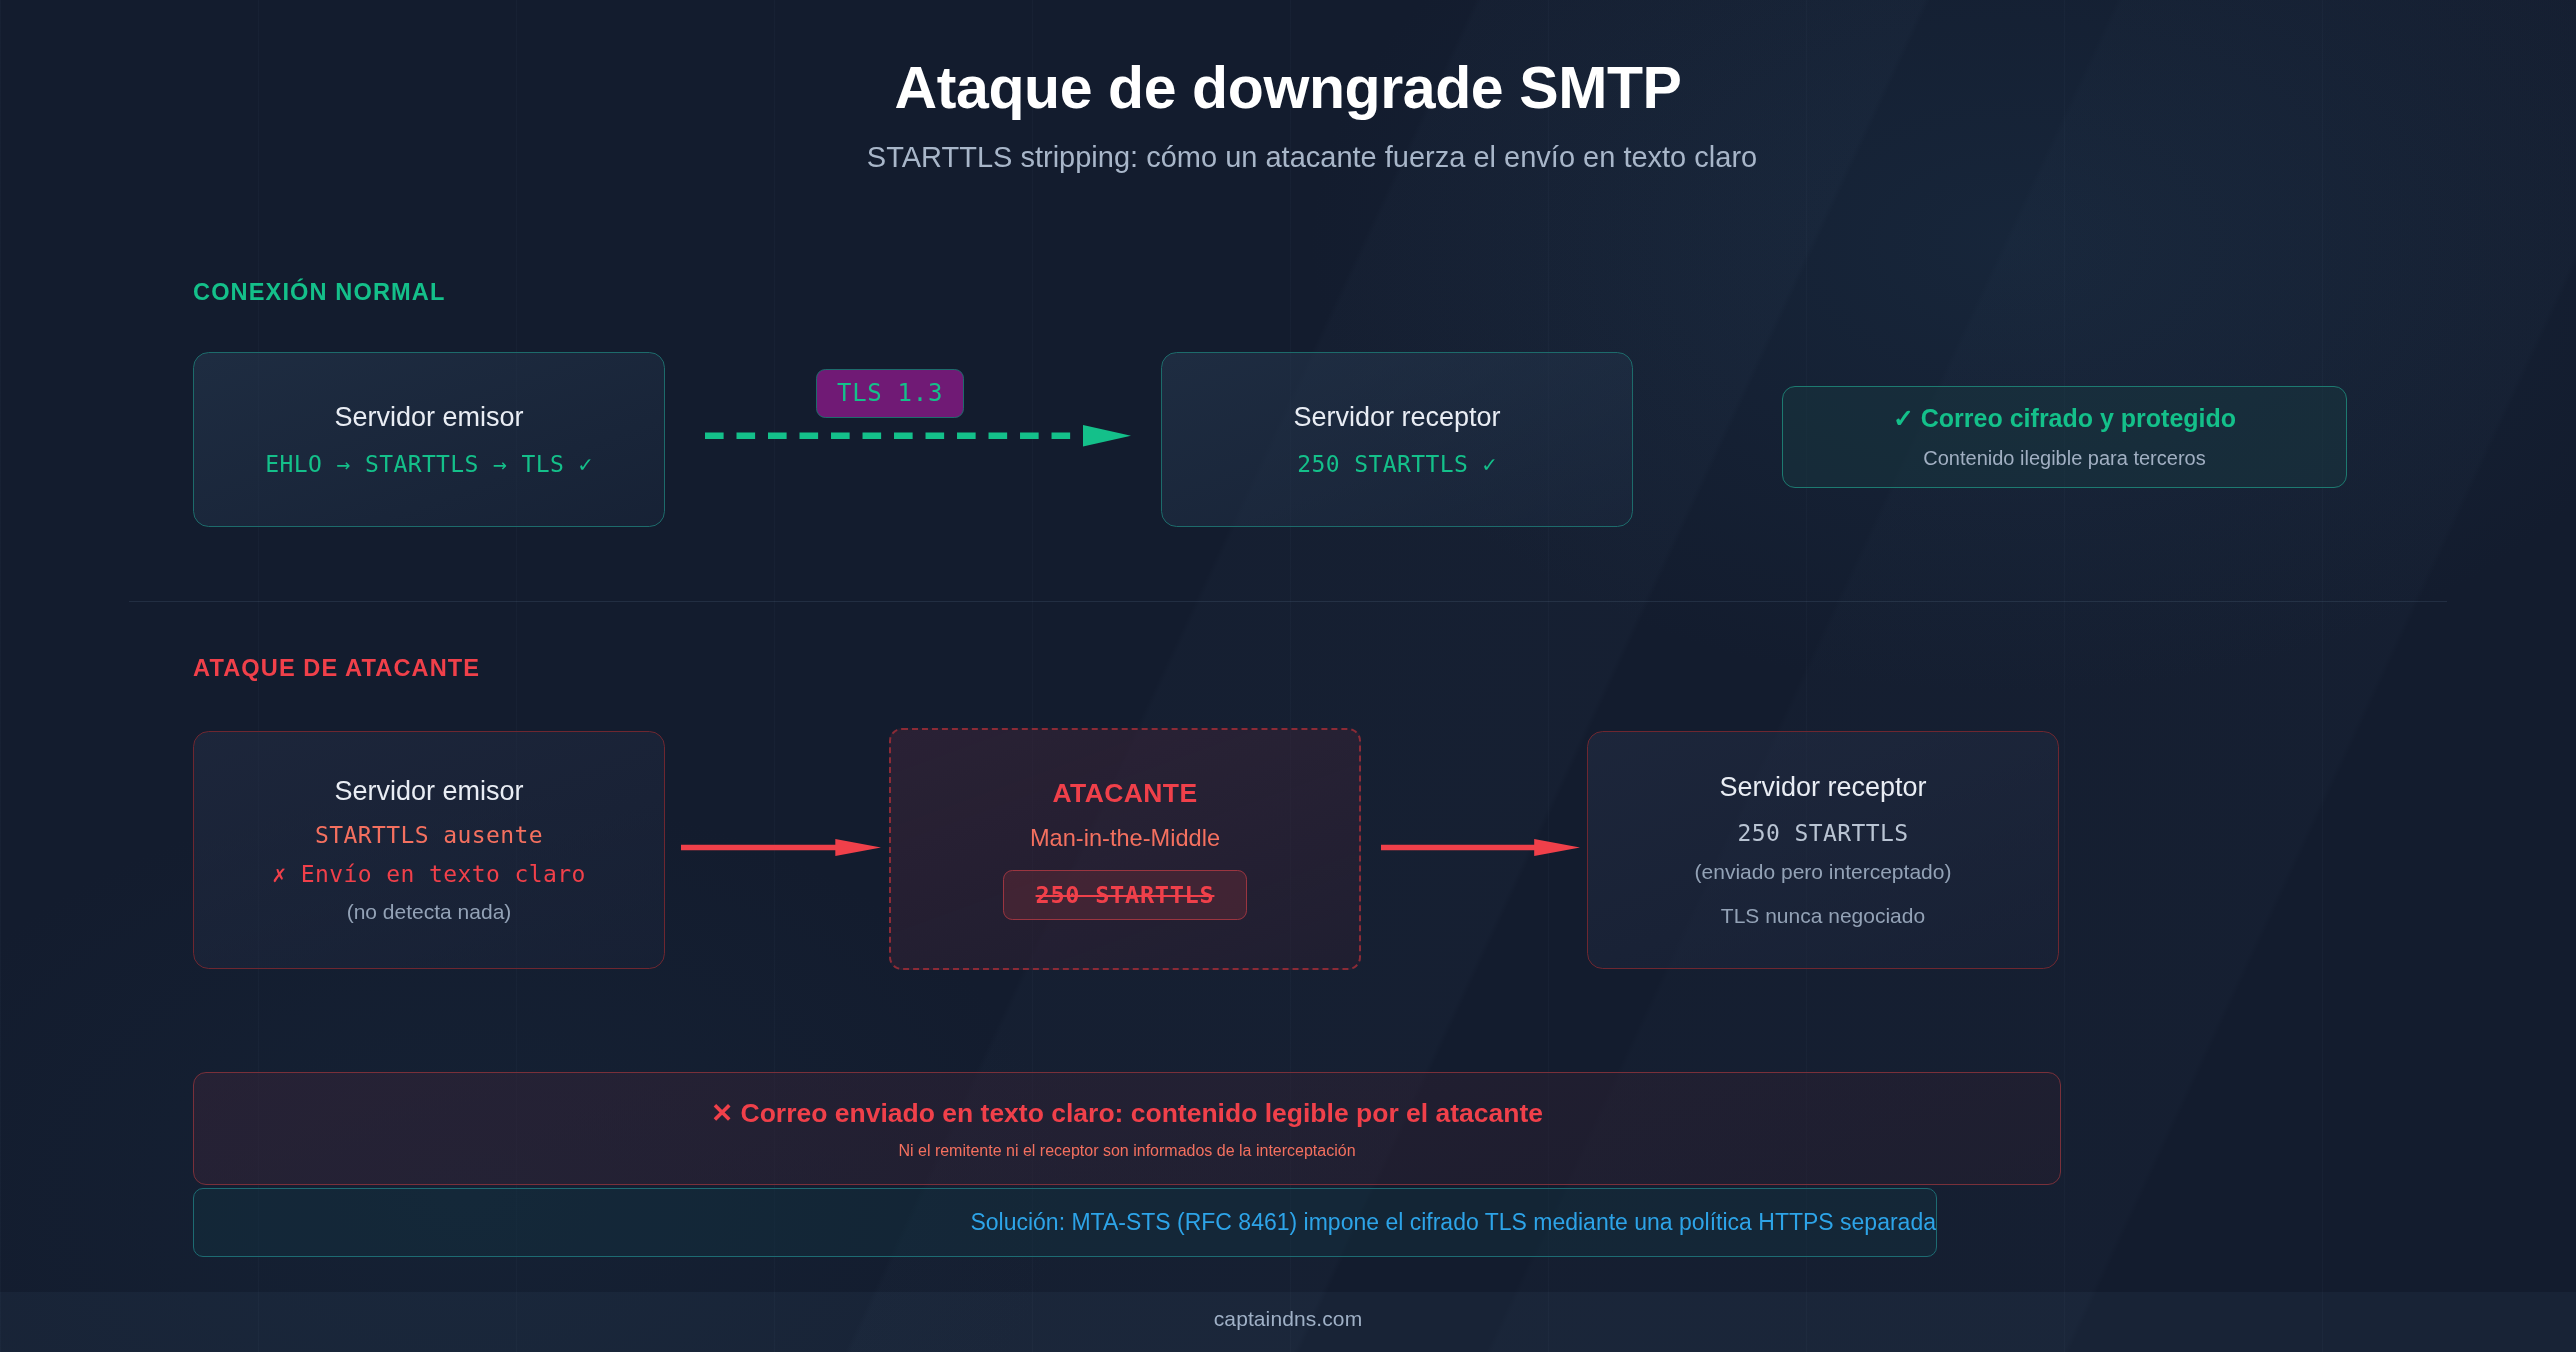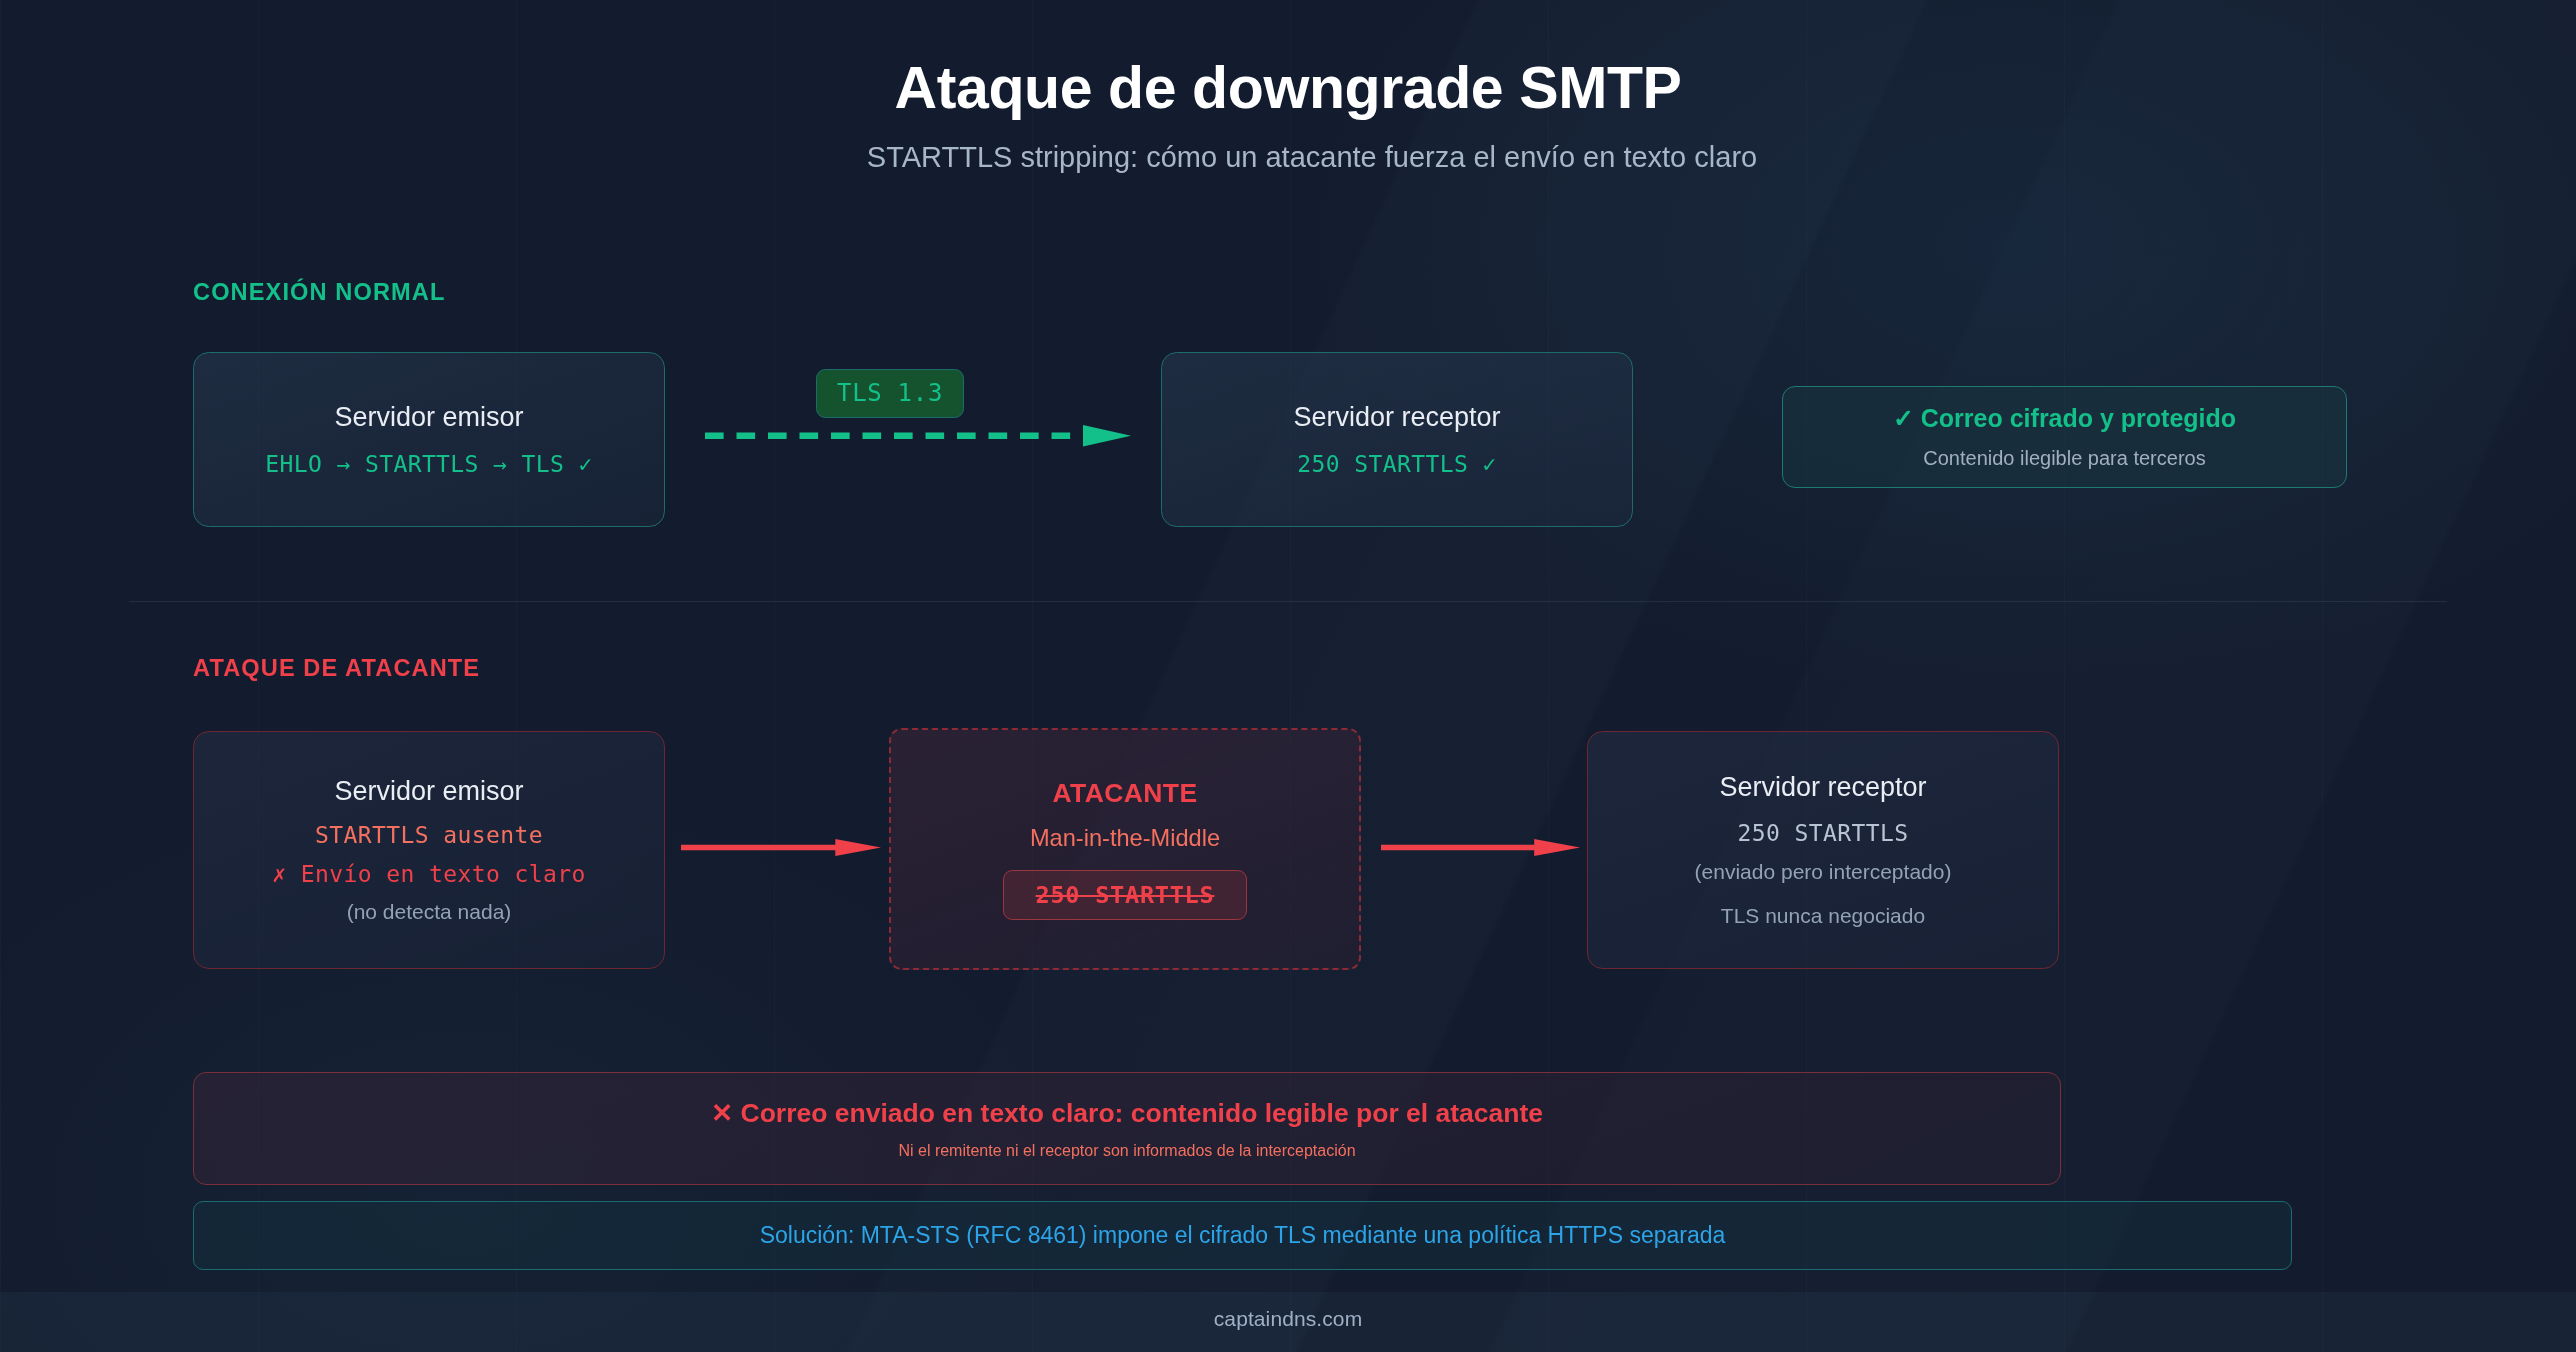--- a/index.html
+++ b/index.html
@@ -133,21 +133,21 @@
   #card-normal-receiver .card-title { margin-bottom: 18.6px; }
   #normal-sender-proto, #normal-receiver-proto { color: #14c08a; }
 
   
   #tls-badge {
     position: absolute;
     top: 369px;
     left: 816px;
     padding: 9.3px 20px;
     border-radius: 9.3px;
-    background: #14532d;
+    background: #701a75;
     border: 1.4px solid #1d6b6b;
     font-family: "DejaVu Sans Mono", "Liberation Mono", monospace;
     font-size: 24px;
     color: #14c08a;
     letter-spacing: 0.7px;
   }
 
   
   #arrow-normal {
     position: absolute;
@@ -268,29 +268,28 @@
   #danger-sub {
     margin-top: 13px;
     font-size: 16px;
     color: #f4705f;
   }
 
   #banner-solution {
     position: absolute;
     top: 1188px;
     left: 193px;
-    width: 2099px;
+    width: 1744px;
     height: 69px;
     border: 1.4px solid #1d6b72;
     border-radius: 10px;
     background: rgba(20,50,64,0.42);
     display: flex;
     align-items: center;
-    justify-content: center;
-    margin-top: 13px;
+    justify-content: flex-end;
   }
   #solution-text {
     font-size: 23px;
     color: #2da4e8;
     font-weight: normal;
   }
 </style>
 </head>
 <body>
 

